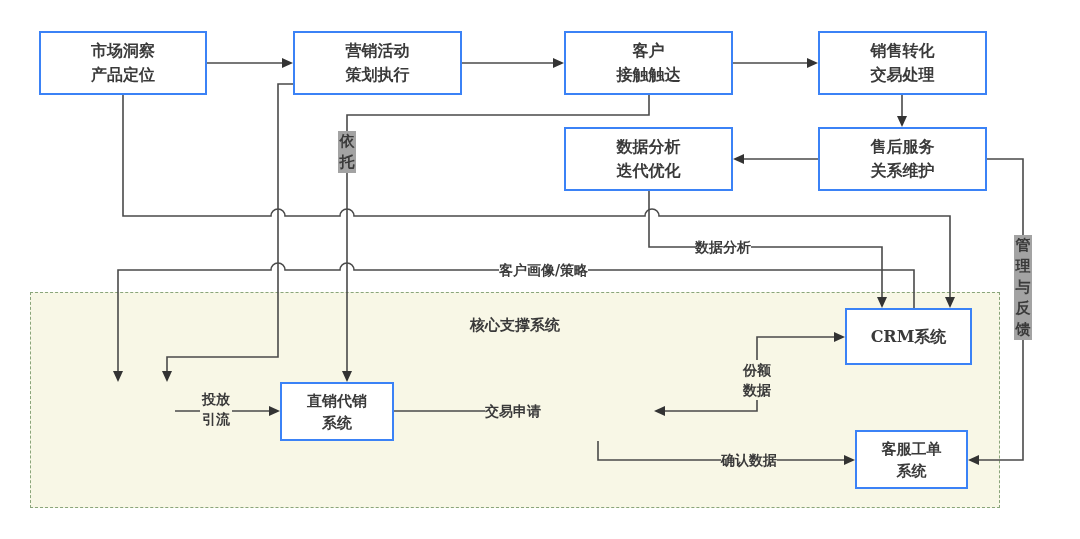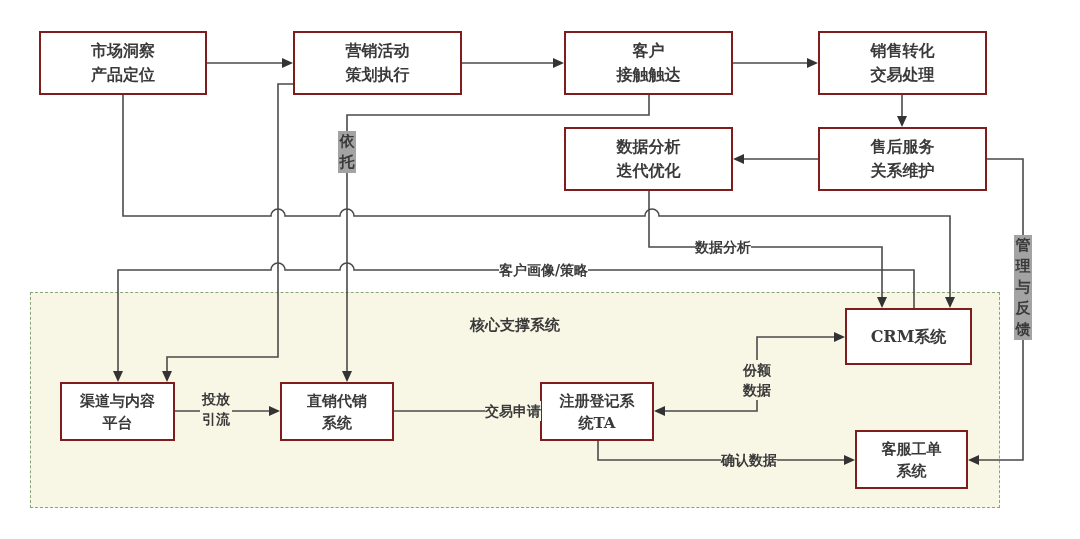--- a/index.html
+++ b/index.html
@@ -1,21 +1,21 @@
 <!DOCTYPE html>
 <html><head>
 <meta charset="utf-8">
 <style>
   html, body { margin:0; padding:0; background:#ffffff; }
   body { width:1080px; height:539px; position:relative; overflow:hidden;
          font-family:"DejaVu Serif", "Liberation Serif", serif; color:#333333; }
   #canvas { position:absolute; left:0; top:0; width:1080px; height:539px; }
   .container-bg { position:absolute; left:30px; top:292px; width:970px; height:216px;
                   background:#f8f7e6; border:1.5px dashed #8aa57a; box-sizing:border-box; }
-  .box { position:absolute; background:#ffffff; border:2px solid #7f1d1d; box-sizing:border-box;
+  .box { position:absolute; background:#ffffff; border:2px solid #3b82f6; box-sizing:border-box;
          display:flex; flex-direction:column; align-items:center; justify-content:center;
          font-weight:bold; font-size:16px; line-height:24px; color:#3a3a3a; text-align:center; }
   .lbl { position:absolute; font-weight:bold; font-size:14px; line-height:20px; color:#3a3a3a;
          background:#ffffff; white-space:nowrap; }
   .lbl.in { background:#f8f7e6; }
   .lbl.v { text-align:center; }
   .vtext { position:absolute; font-weight:bold; font-size:15px; line-height:21px; color:#3a3a3a;
            background:#a3a3a3; width:18px; text-align:center; white-space:normal; word-break:break-all; }
   .title { position:absolute; font-weight:bold; font-size:15px; color:#3a3a3a; }
   svg { position:absolute; left:0; top:0; }
@@ -96,31 +96,23 @@
     <span>迭代优化</span>
   </div>
   <div class="box" style="left:818px;top:127px;width:169px;height:64px;">
     <span>售后服务</span>
     <span>关系维护</span>
   </div>
 
   <div class="box" style="left:845px;top:308px;width:127px;height:57px;">
     <span>CRM系统</span>
   </div>
-  <div class="box" style="left:60px;top:382px;width:115px;height:59px;font-size:15px;line-height:22px;">
-    <span>渠道与内容</span>
-    <span>平台</span>
-  </div>
   <div class="box" style="left:280px;top:382px;width:114px;height:59px;font-size:15px;line-height:22px;">
     <span>直销代销</span>
     <span>系统</span>
-  </div>
-  <div class="box" style="left:540px;top:382px;width:114px;height:59px;font-size:15px;line-height:22px;">
-    <span>注册登记系</span>
-    <span>统TA</span>
   </div>
   <div class="box" style="left:855px;top:430px;width:113px;height:59px;font-size:15px;line-height:22px;">
     <span>客服工单</span>
     <span>系统</span>
   </div>
 
   <div class="vtext" style="left:338px;top:131px;">依托</div>
   <div class="lbl" style="left:695px;top:237px;">数据分析</div>
   <div class="lbl" style="left:499px;top:260px;">客户画像/策略</div>
   <div class="vtext" style="left:1014px;top:235px;">管理与反馈</div>

